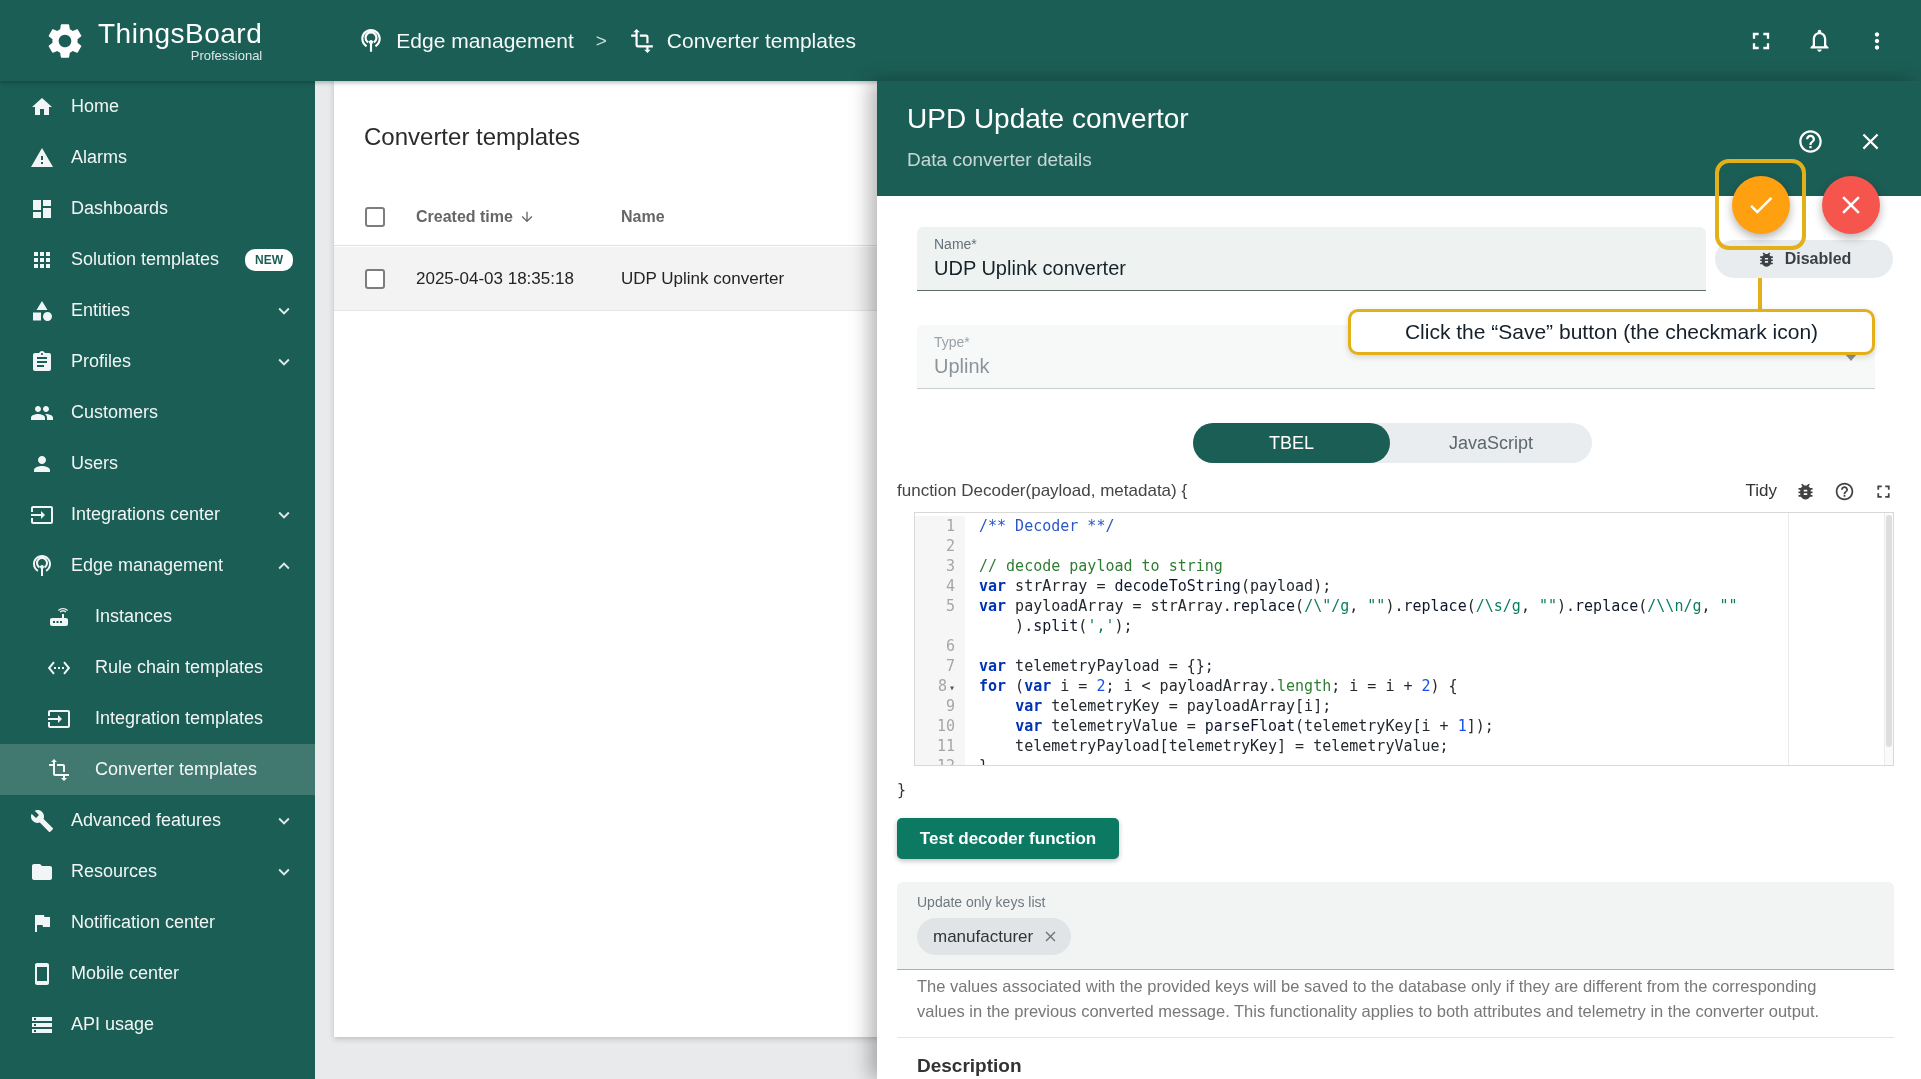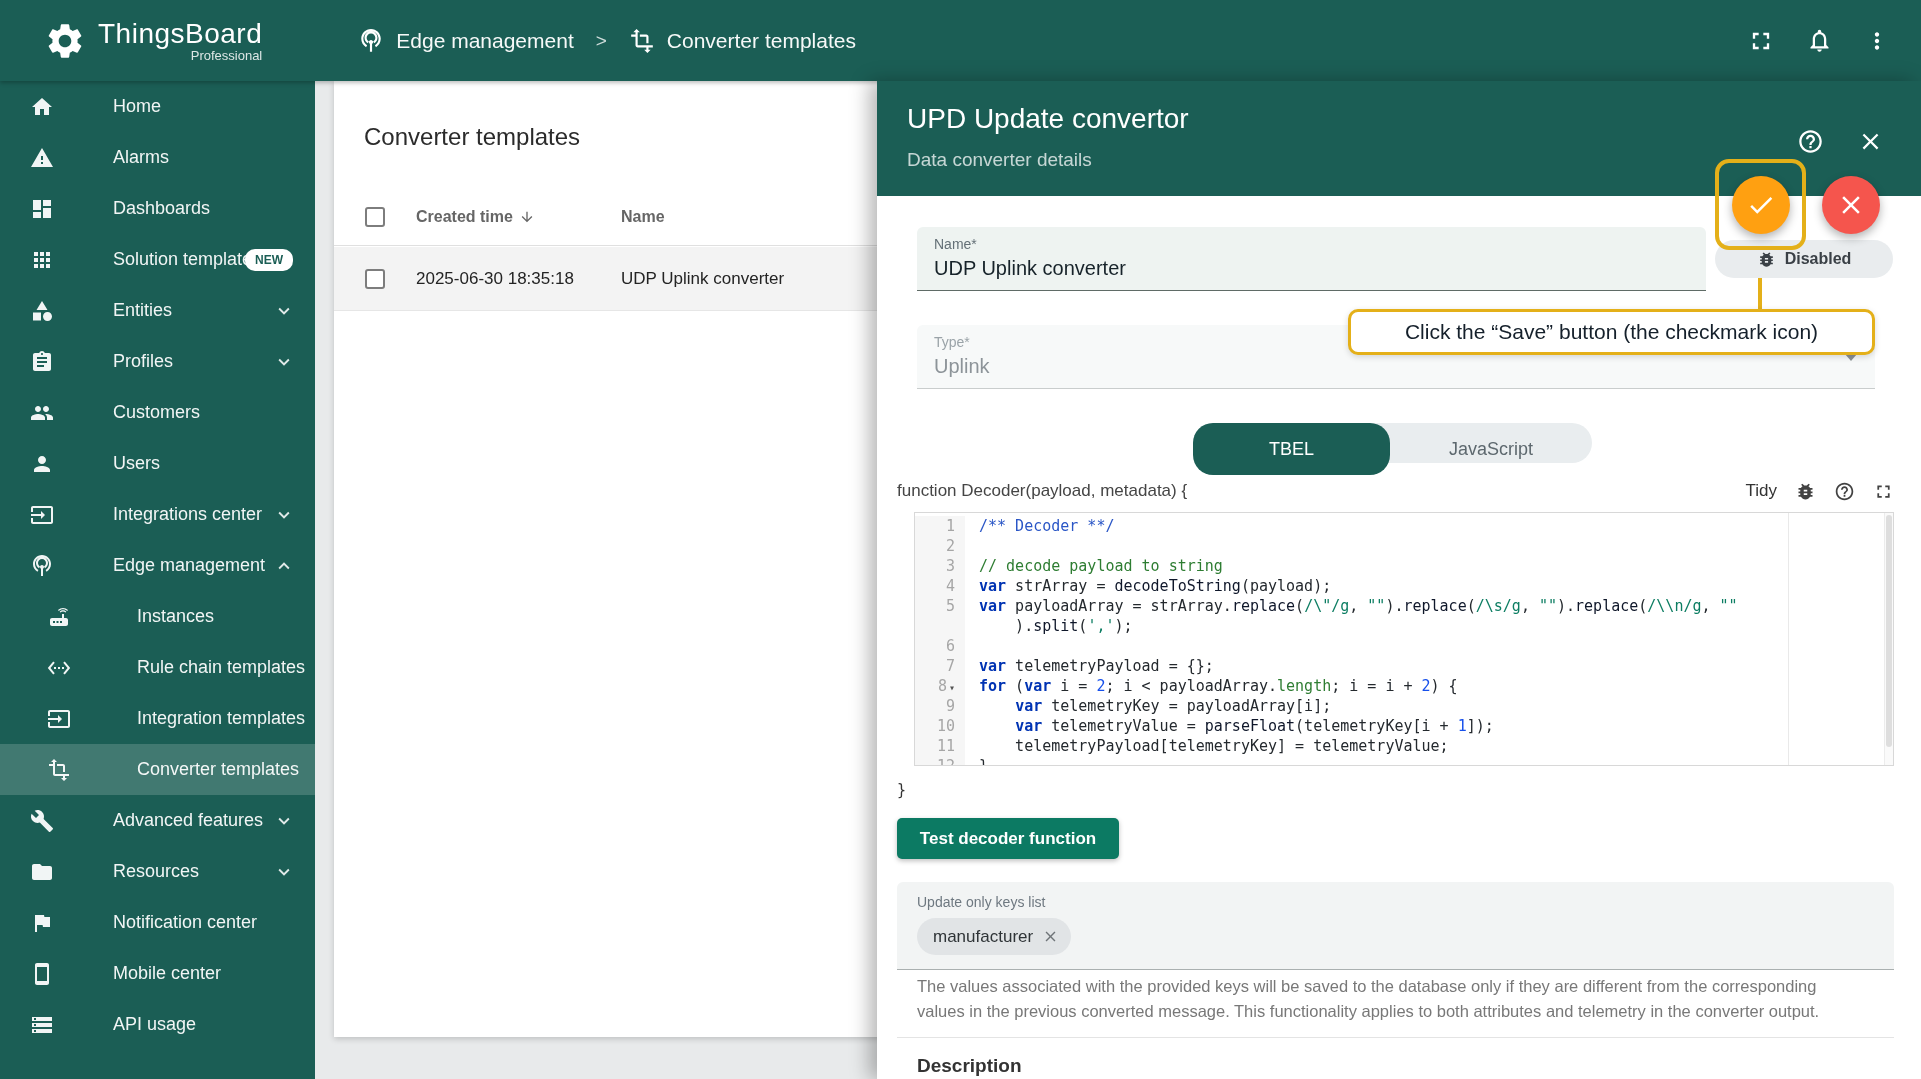--- a/index.html
+++ b/index.html
@@ -32,21 +32,21 @@
   .user-menu { display:flex; align-items:center; gap:12px; cursor:pointer; }
   .user-info { color:#fff; }
   .user-email { font-size:16px; }
   .user-role { font-size:15px; color:rgba(255,255,255,.72); margin-top:4px; }
   
   .sidebar { position:absolute; top:81px; left:0; width:315px; height:998px; background:var(--teal); overflow:hidden; z-index:20; }
   .nav-item { position:relative; height:51px; display:flex; align-items:center; padding-left:30px; color:rgba(255,255,255,.94); cursor:pointer; }
   .nav-item.sub { padding-left:47px;gap:7px; }
   .nav-item.selected { background:rgba(255,255,255,.17); }
   .nav-icon { width:24px; height:24px; margin-right:17px; display:flex; flex:0 0 24px; }
-  .nav-label { font-size:18px; white-space:nowrap;margin-left:42px; }
+  .nav-label { font-size:18px; white-space:nowrap; }
   .nav-badge { position:absolute; right:22px; top:50%; transform:translateY(-50%); background:#fff; color:var(--teal); font-size:12px; font-weight:bold; padding:4px 10px; border-radius:10px; }
   .nav-chev { position:absolute; right:20px; top:50%; transform:translateY(-50%); width:22px; height:22px; opacity:.92; display:flex; }
   
   .content { position:absolute; left:315px; top:81px; right:0; bottom:0; background:#e8eaeb; }
   .card { position:absolute; left:19px; top:0; width:1260px; height:956px; background:#fff; box-shadow:0 2px 6px rgba(0,0,0,.18); }
   .card-title { position:absolute; left:30px; top:42px; font-size:24px; color:#2b2b2b; font-weight:400; }
   .thead { position:absolute; left:0; right:0; top:108px; height:57px; border-bottom:1px solid #e0e0e0; }
   .trow { position:absolute; left:0; right:0; top:166px; height:64px; background:#f3f3f3; border-bottom:1px solid #e6e6e6; cursor:pointer; }
   .cb { position:absolute; left:31px; top:50%; transform:translateY(-50%); width:20px; height:20px; border:2px solid #7d7d7d; border-radius:3px; background:#fff; cursor:pointer; }
   .col { position:absolute; top:0; height:100%; display:flex; align-items:center; font-size:16px; color:#666; font-weight:bold; gap:6px; cursor:pointer; }
@@ -71,21 +71,21 @@
   .callout { position:absolute; left:471px; top:228px; width:527px; height:46px; background:#fff; border:3px solid var(--yellow); border-radius:10px; display:flex; align-items:center; justify-content:center; font-size:21px; color:#15202b; z-index:47; box-shadow:0 2px 6px rgba(0,0,0,.15); }
   .field { position:absolute; border-radius:6px 6px 0 0; cursor:text; }
   .field-name { left:40px; top:146px; width:789px; height:64px; background:#eef3f1; border-bottom:1px solid #5f6b66; }
   .field-type { left:40px; top:244px; width:958px; height:64px; background:#f7f9f9; border-bottom:1px solid #c9cdcd; cursor:pointer; }
   .field label { position:absolute; left:17px; top:9px; font-size:14px; color:#647077; }
   .field .fval { position:absolute; left:17px; top:30px; font-size:20px; color:#17232a; }
   .field-type label { color:#9aa3a8; }
   .field-type .fval { color:#8d9499; }
   .dd-arrow { position:absolute; right:18px; top:29px; width:0; height:0; border-left:6px solid transparent; border-right:6px solid transparent; border-top:7px solid #8b9196; }
   .seg { position:absolute; left:316px; top:342px; height:40px; background:#e9edef; border-radius:20px; display:flex; }
-  .seg-btn { height:52px; border:none; background:transparent; border-radius:20px; font-size:18px; color:#5d686e; font-family:inherit; cursor:pointer; }
+  .seg-btn { height:40px; border:none; background:transparent; border-radius:20px; font-size:18px; color:#5d686e; font-family:inherit; cursor:pointer; }
   .seg-btn.tbel { width:197px; }
   .seg-btn.js { width:202px; }
   .seg-btn.active { background:var(--teal); color:#fff; }
   .ed-head { position:absolute; left:20px; top:396px; width:997px; height:28px; }
   .ed-fn { position:absolute; left:0; top:4px; font-size:17px; color:#454545; }
   .ed-tools { position:absolute; right:0; top:0; display:flex; align-items:center; gap:18px; height:28px; }
   .tool-btn { background:none; border:none; color:#424242; display:flex; align-items:center; cursor:pointer; font-family:inherit; }
   .tidy { font-size:17px; color:#333; }
   .editor { position:absolute; left:37px; top:431px; width:980px; height:254px; border:1px solid #d8d8d8; background:#fff; overflow:hidden; font-family:"DejaVu Sans Mono", monospace; font-size:15px; line-height:20px; cursor:text; }
   #code-lines { padding-top:3px; }
@@ -366,21 +366,21 @@
         <span class="sort-icon">
             <svg width="16" height="16" viewBox="0 0 24 24" fill="currentColor">
               <path d="M20 12l-1.41-1.41L13 16.17V4h-2v12.17l-5.58-5.59L4 12l8 8 8-8z"></path>
             </svg>
           </span>
       </span>
       <span class="col c2">Name</span>
     </div>
     <div class="trow">
       <span class="cb"></span>
-      <span class="cell c1">2025-06-30 18:35:18</span>
+      <span class="cell c1">2025-04-03 18:35:18</span>
       <span class="cell c2">UDP Uplink converter</span>
     </div>
   </section>
 </main>
 
 <aside class="drawer">
   <div class="drawer-head">
     <div class="dh-title">UPD Update convertor</div>
     <div class="dh-sub">Data converter details</div>
     <button class="dh-btn dh-help">

